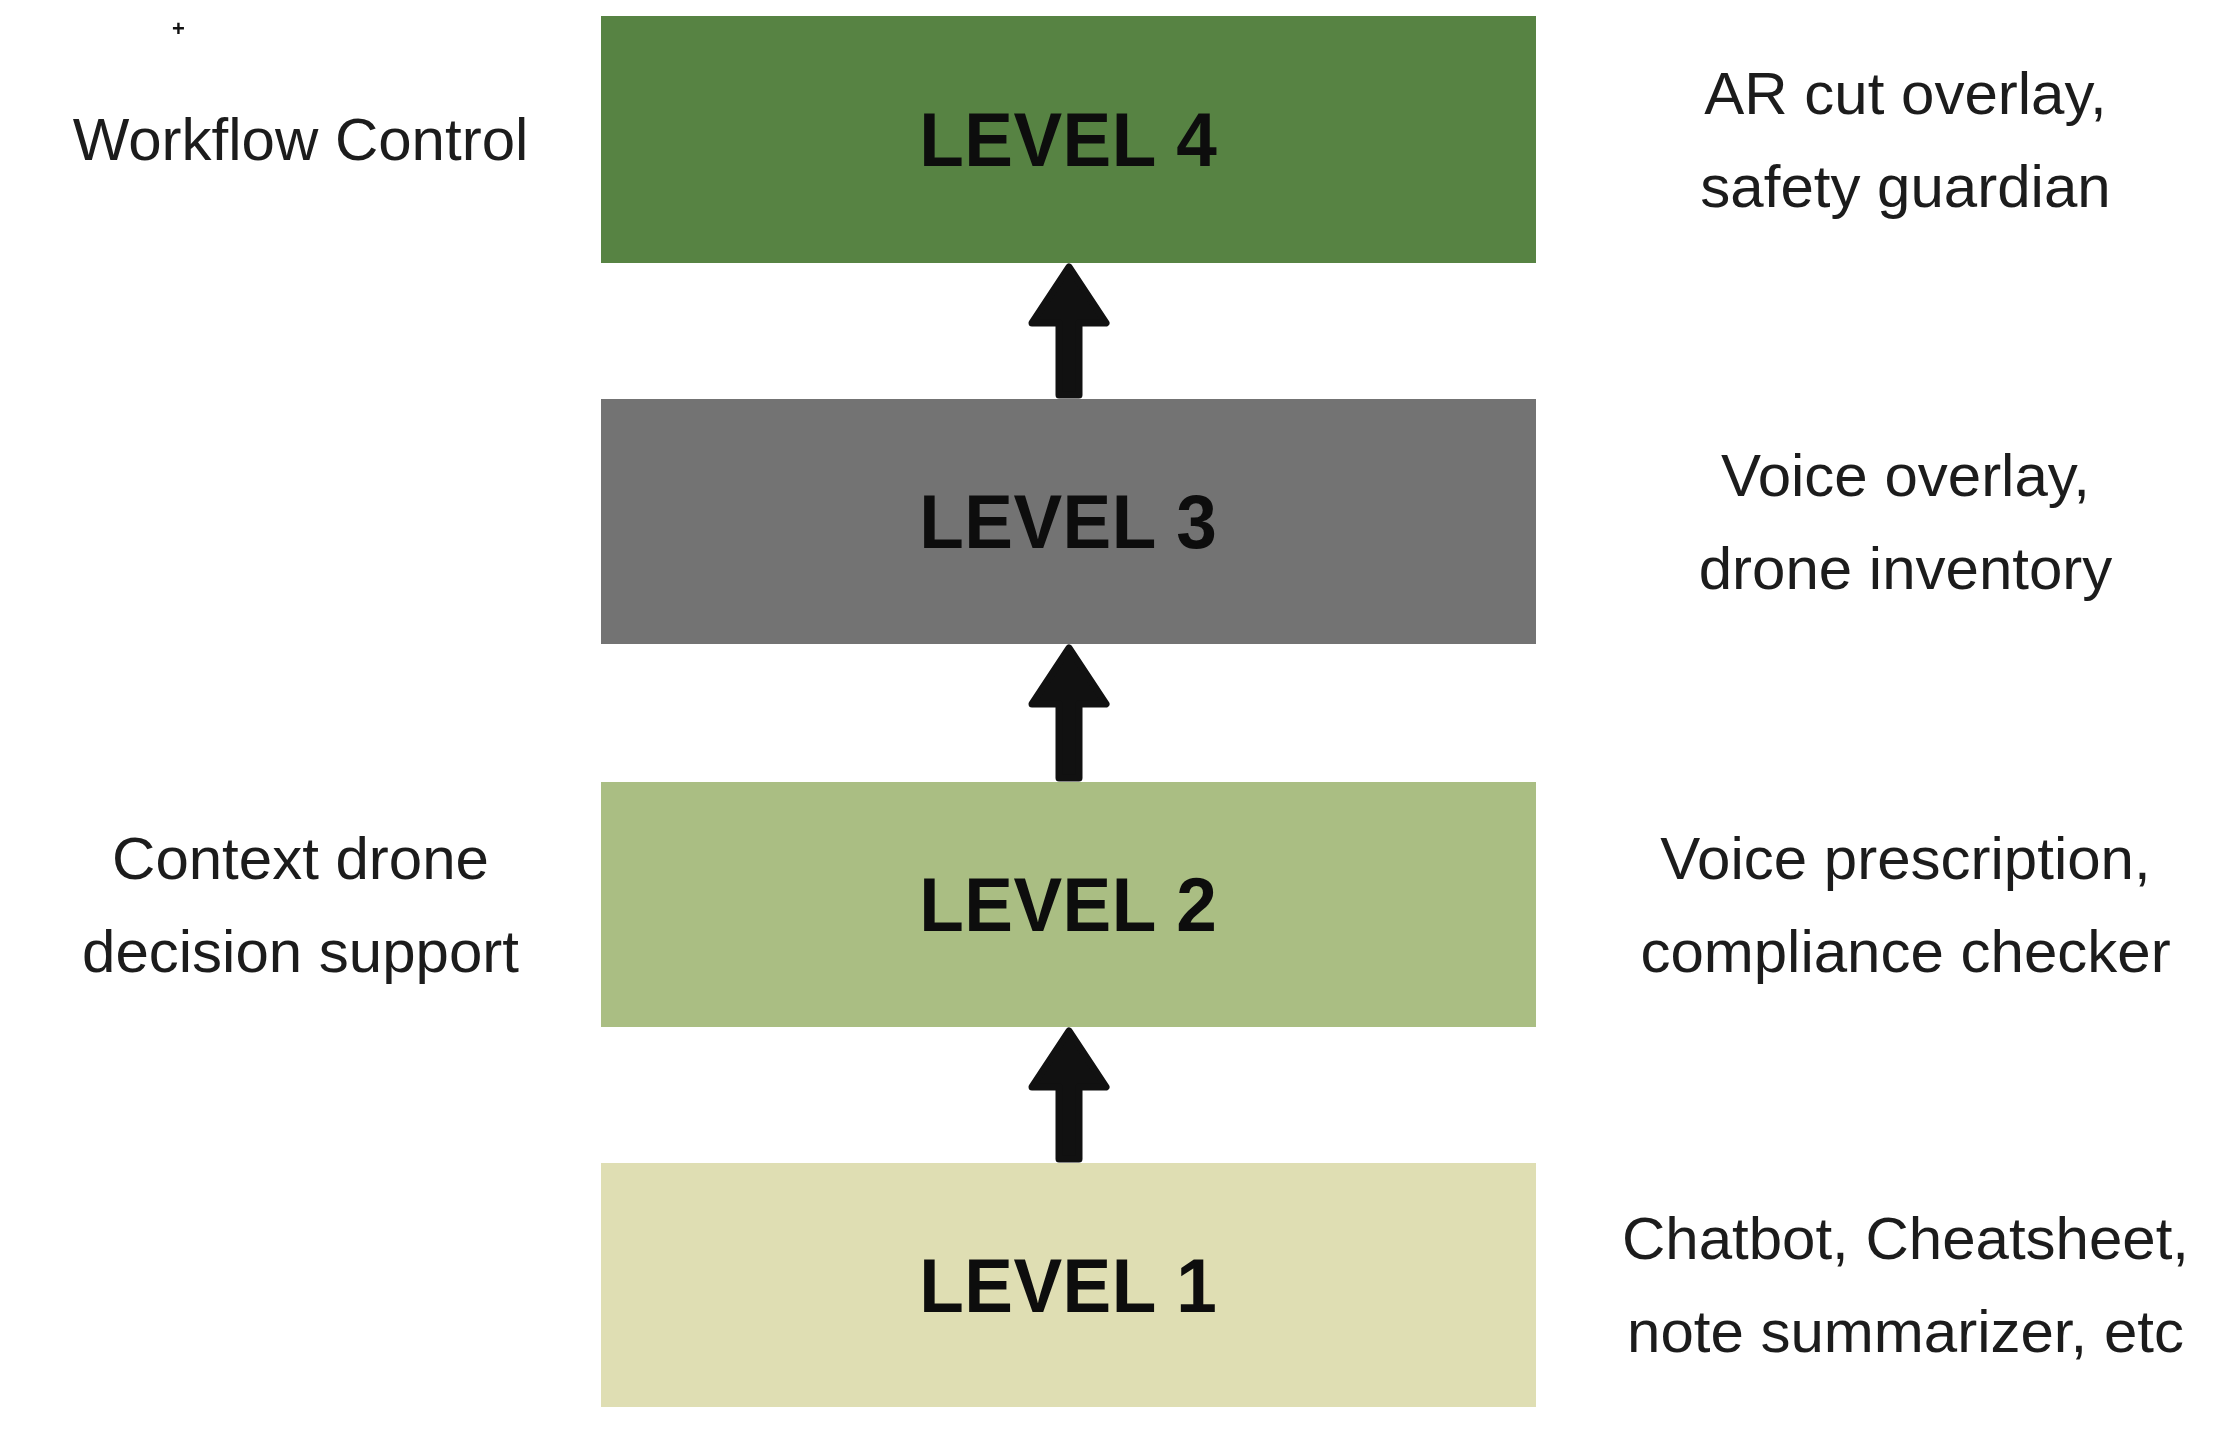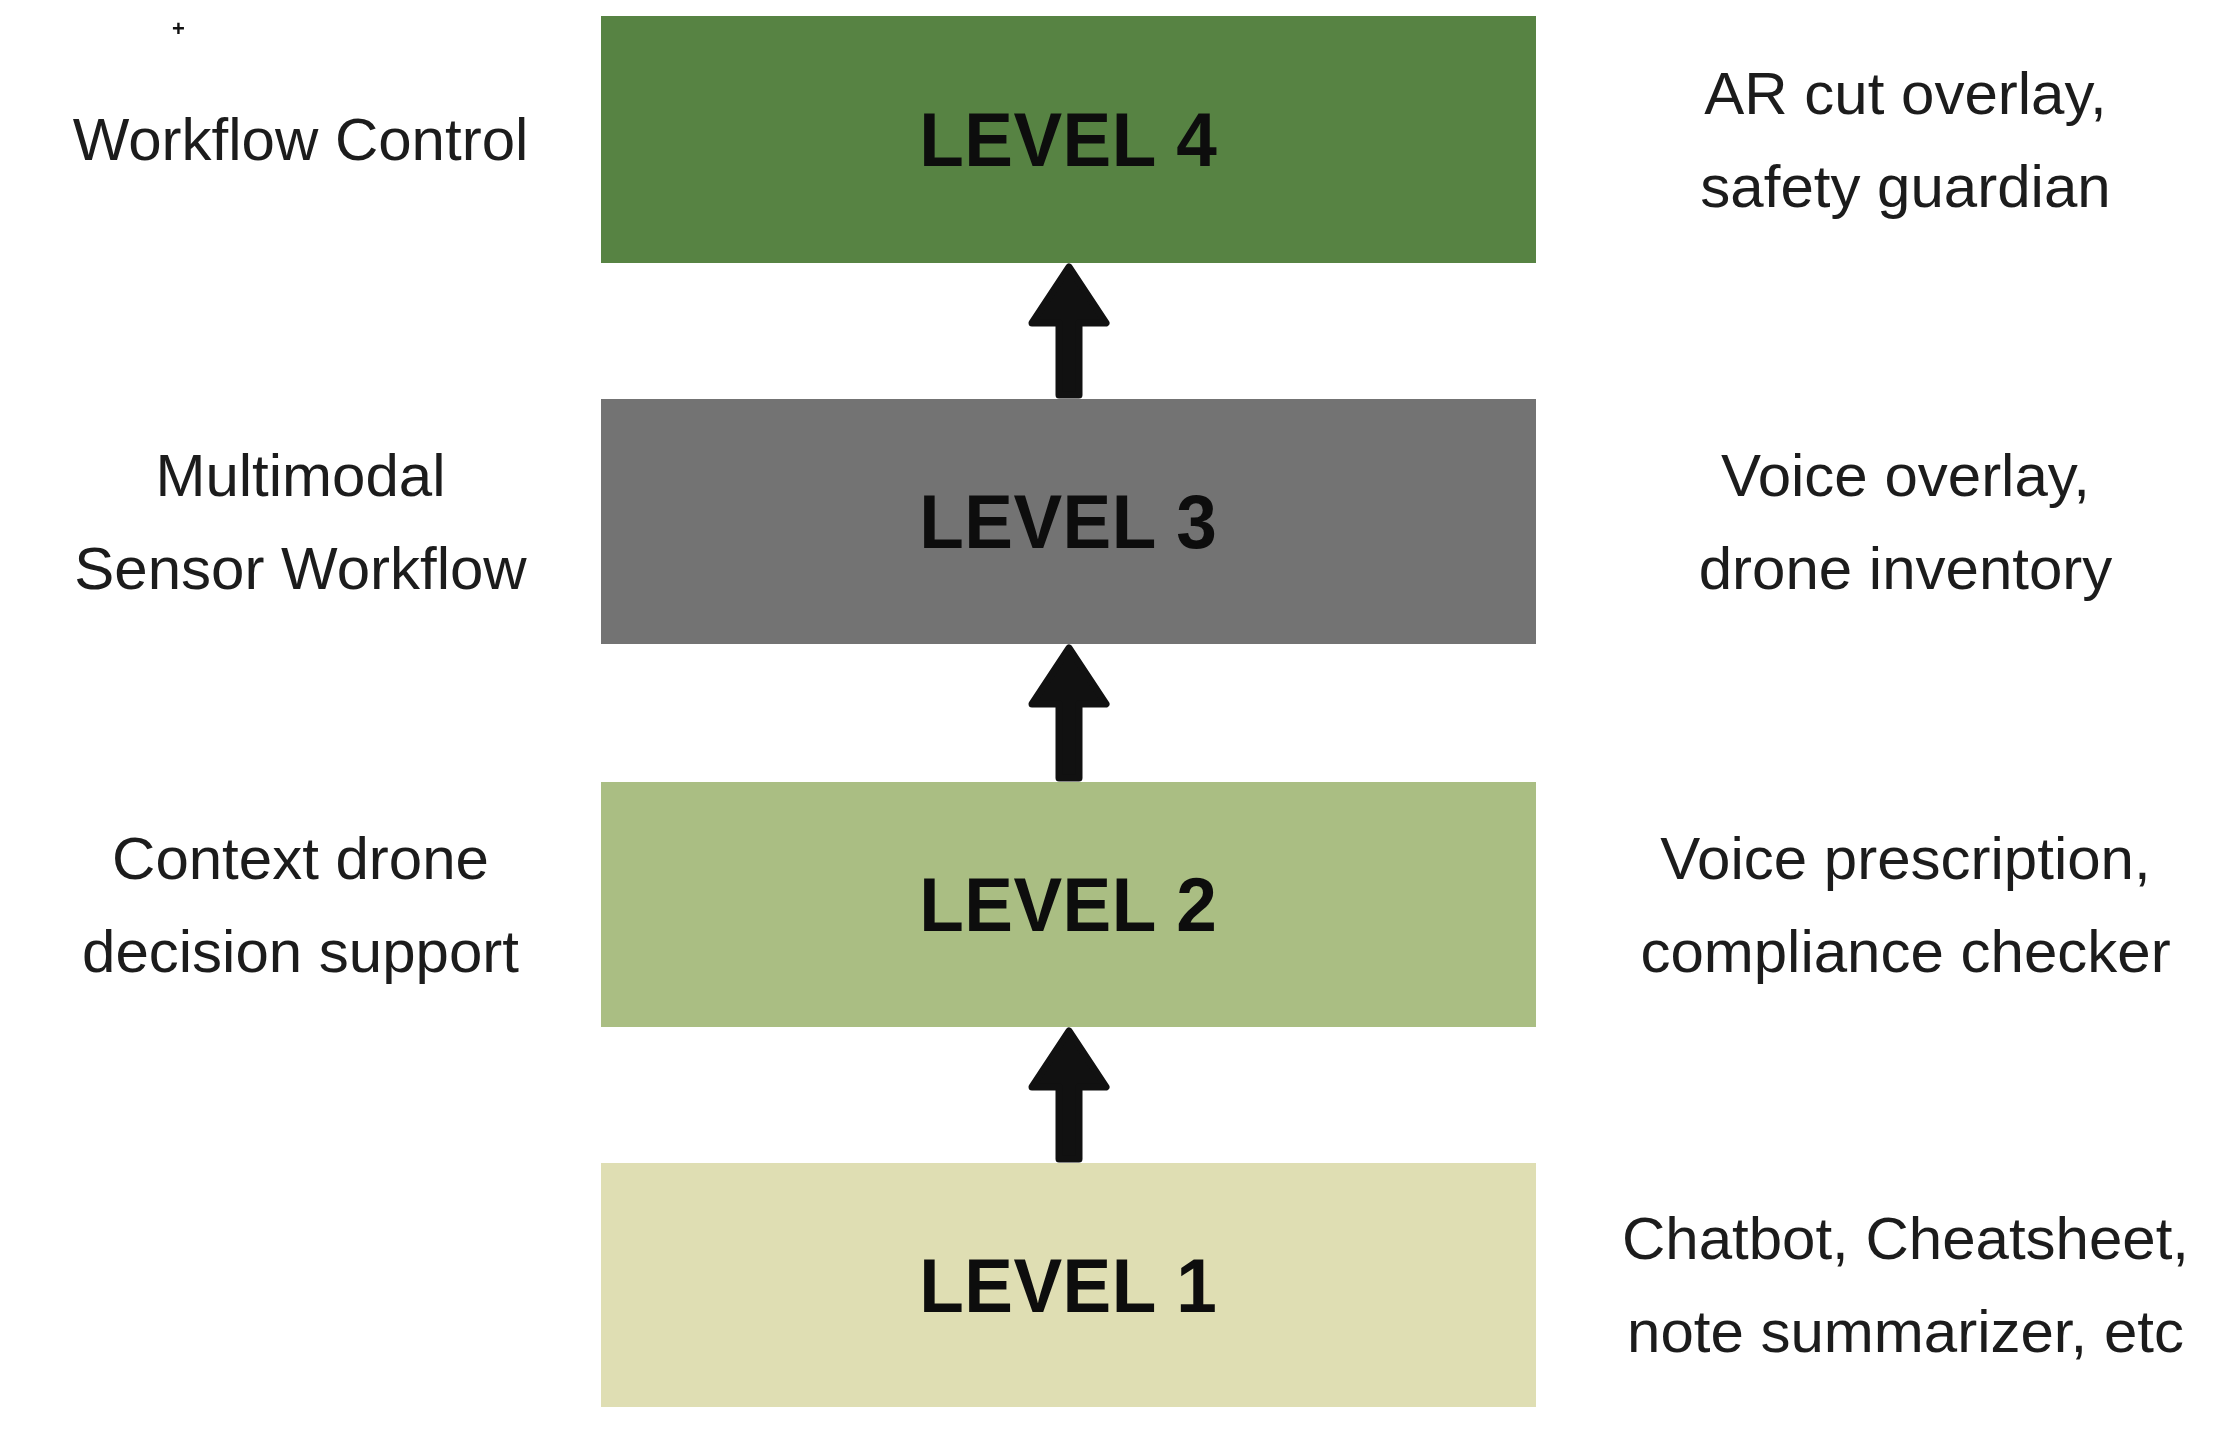--- a/index.html
+++ b/index.html
@@ -75,24 +75,20 @@
   </div>
 
   <div class="arrow-cell r3 c2" style="color: rgb(17, 17, 17);">
     <span>
       <svg width="84" height="136" viewBox="0 0 84 136" aria-hidden="true">
         <path d="M42 4 L79 60 L52 60 L52 132 L32 132 L32 60 L5 60 Z" fill="currentColor" stroke="currentColor" stroke-width="7" stroke-linejoin="round"></path>
       </svg>
     </span>
   </div>
 
-  <div class="cell r4 c1">
-    <div class="side-label">Multimodal
-Sensor Workflow</div>
-  </div>
   <div class="cell r4 c2">
     <div class="level-box" style="background-color: #737373;">
       <span class="level-label" style="color: rgb(13, 13, 13);">LEVEL 3</span>
     </div>
   </div>
   <div class="cell r4 c3 right-col">
     <div class="side-label">Voice overlay,
 drone inventory</div>
   </div>
 

